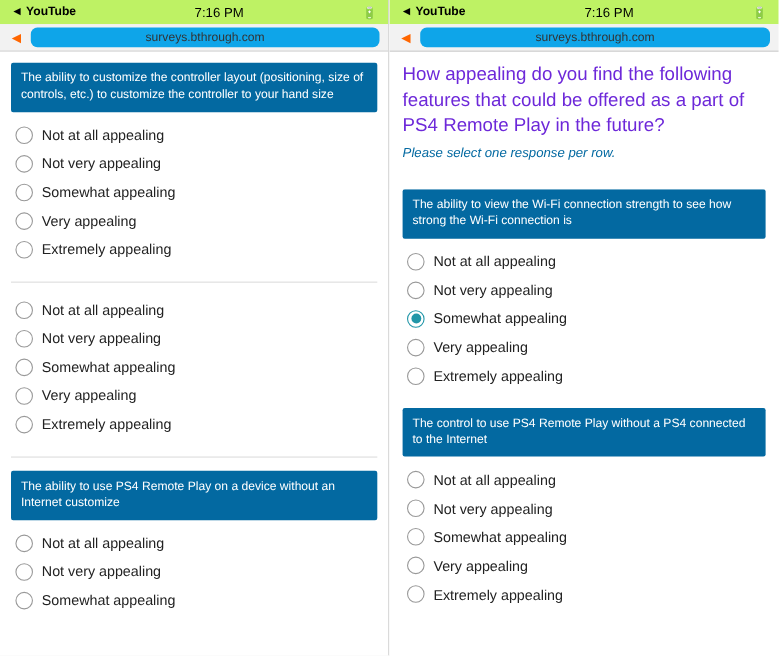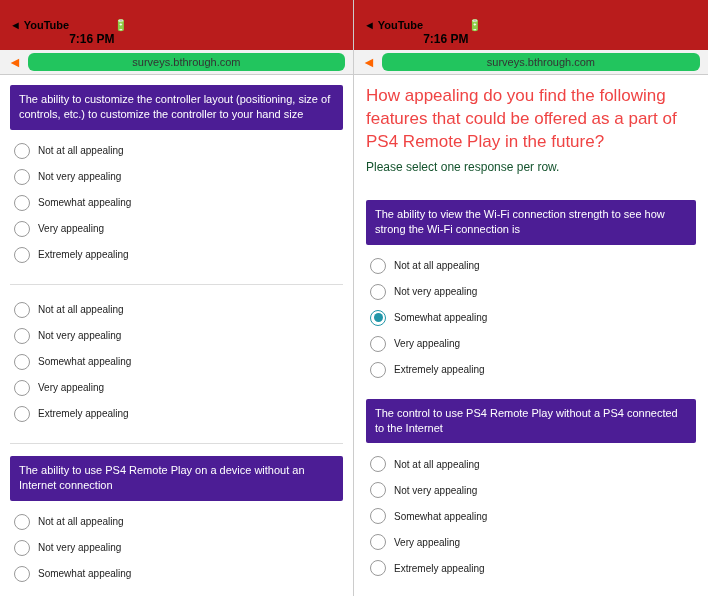--- a/index.html
+++ b/index.html
@@ -18,76 +18,76 @@
       width: 354px;
       height: 596px;
       background: #f2f2f2;
       display: flex;
       flex-direction: column;
       overflow: hidden;
       border-right: 1px solid #ccc;
     }
 
     .status-bar {
-      background: #b91c1c;
-      display: flex;
-      justify-content: flex-start;
+      background: #bef264;
+      display: flex;
+      justify-content: space-between;
       align-items: center;
       padding: 4px 10px;
       font-size: 11px;
       font-weight: 600;
     }
-    .status-bar .time { font-weight: 700; font-size: 12px; margin-top: 28px; }
+    .status-bar .time { font-weight: 400; font-size: 12px; }
 
     .browser-bar {
       background: #f2f2f2;
       padding: 3px 8px;
       display: flex;
       align-items: center;
       gap: 6px;
       border-bottom: 1px solid #ccc;
     }
     .browser-bar .back-arrow { font-size: 14px; color: #f60; }
     .url-bar {
       flex: 1;
-      background: #22c55e;
+      background: #0ea5e9;
       border-radius: 6px;
       padding: 3px 8px;
       font-size: 11px;
       color: #333;
       text-align: center;
     }
 
     .scroll-content {
       flex: 1;
       overflow-y: auto;
       background: #fff;
       padding: 10px;
     }
 
     .section-header {
-      background: #4c1d95;
+      background: #0369a1;
       color: #fff;
       font-size: 11px;
       padding: 7px 9px;
       margin-bottom: 8px;
       border-radius: 2px;
       line-height: 1.4;
     }
 
     .question-group {
       margin-bottom: 16px;
     }
 
     .radio-option {
       display: flex;
       align-items: center;
       gap: 8px;
       padding: 5px 4px;
-      font-size: 10px;
+      font-size: 13px;
       color: #222;
     }
 
     .radio-circle {
       width: 16px;
       height: 16px;
       border-radius: 50%;
       border: 1.5px solid #999;
       background: #fff;
       flex-shrink: 0;
@@ -124,28 +124,29 @@
     }
 
     .right-panel .scroll-content {
       padding: 0 12px 10px 12px;
       margin-top: 18px;
     }
 
     .main-question {
       font-size: 17px;
       font-weight: 400;
-      color: #ef4444;
+      color: #6d28d9;
       line-height: 1.35;
       padding: 10px 12px 4px 12px;
     }
 
     .sub-instruction {
       font-size: 12px;
-      color: #14532d;
+      color: #0369a1;
+      font-style: italic;
       padding: 2px 12px 8px 12px;
     }
 
   </style>
 </head>
 <body>
 
 <div class="phone-panel">
   <div class="status-bar">
     <span>◄ YouTube</span>
@@ -198,21 +199,21 @@
           <div class="radio-circle"></div>
           <span>Very appealing</span>
         </div>
         <div class="radio-option">
           <div class="radio-circle"></div>
           <span>Extremely appealing</span>
         </div>
       </div>
       <hr class="divider">
       <div class="question-group">
-        <div class="section-header">The ability to use PS4 Remote Play on a device without an Internet connection</div>
+        <div class="section-header">The ability to use PS4 Remote Play on a device without an Internet customize</div>
         <div class="radio-option">
           <div class="radio-circle"></div>
           <span>Not at all appealing</span>
         </div>
         <div class="radio-option">
           <div class="radio-circle"></div>
           <span>Not very appealing</span>
         </div>
         <div class="radio-option">
           <div class="radio-circle"></div>

